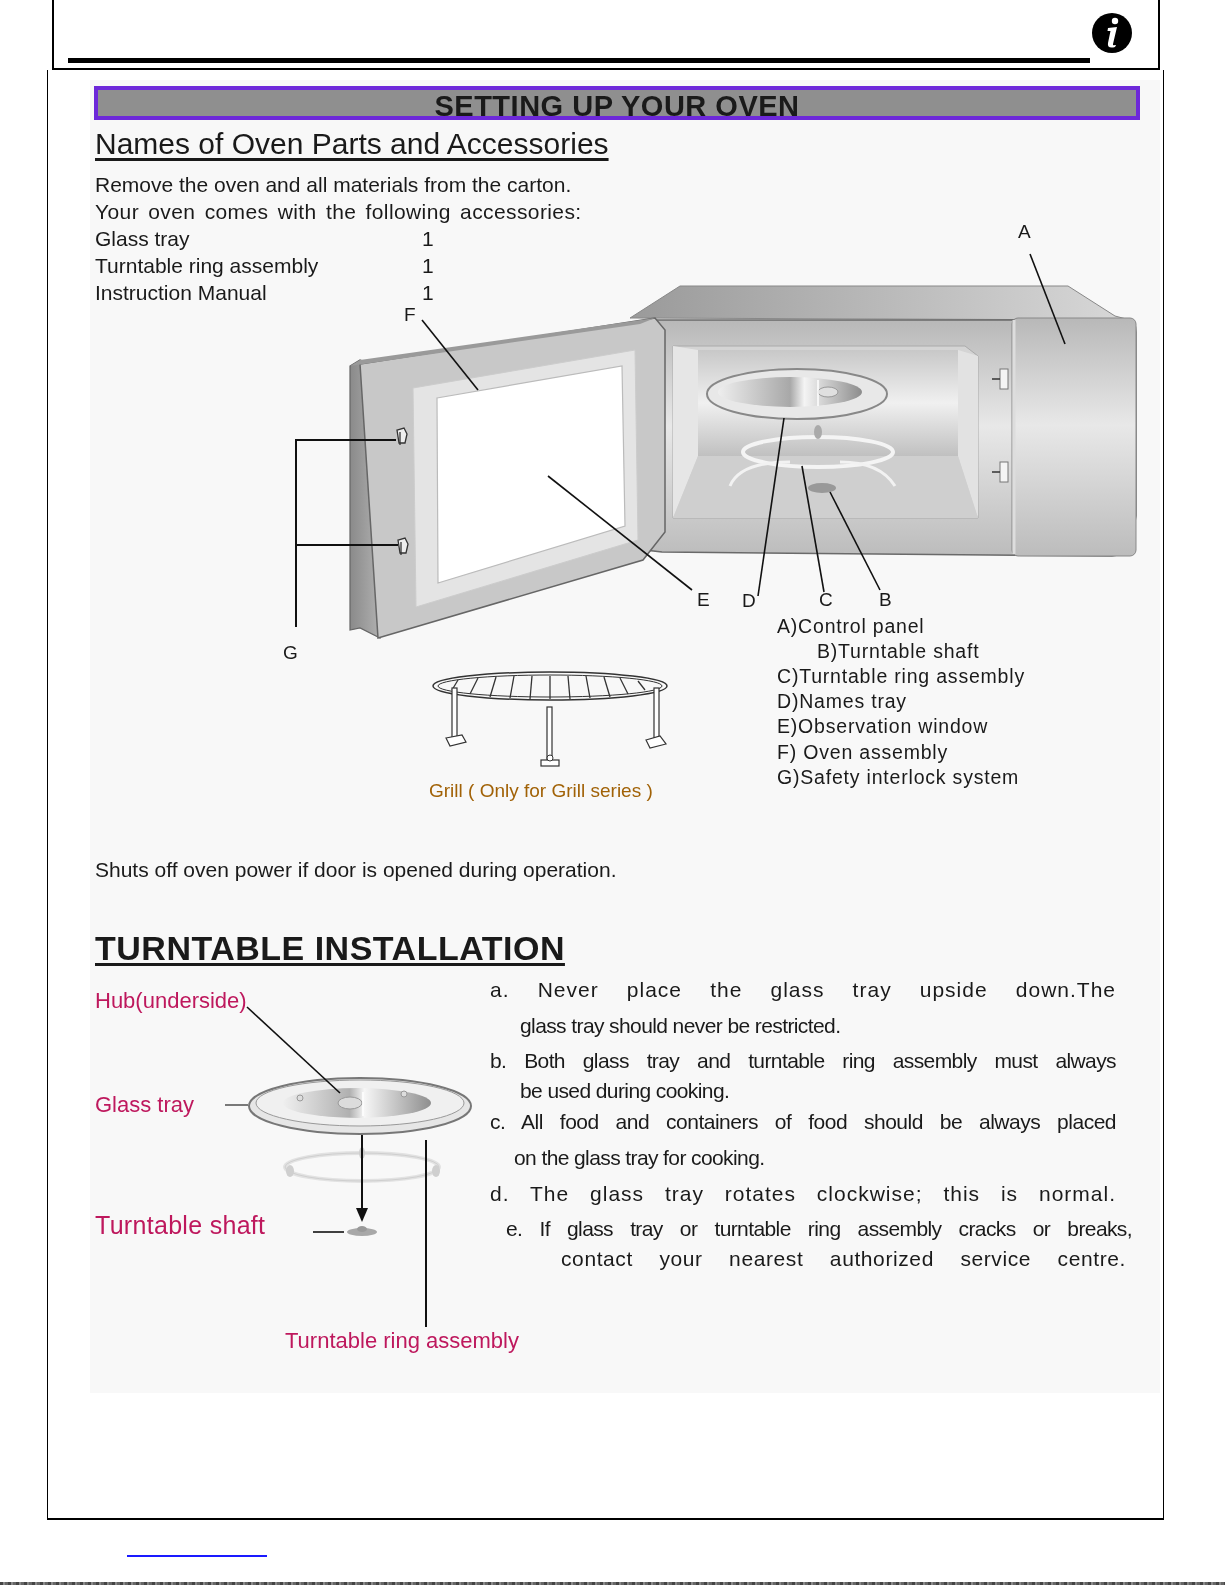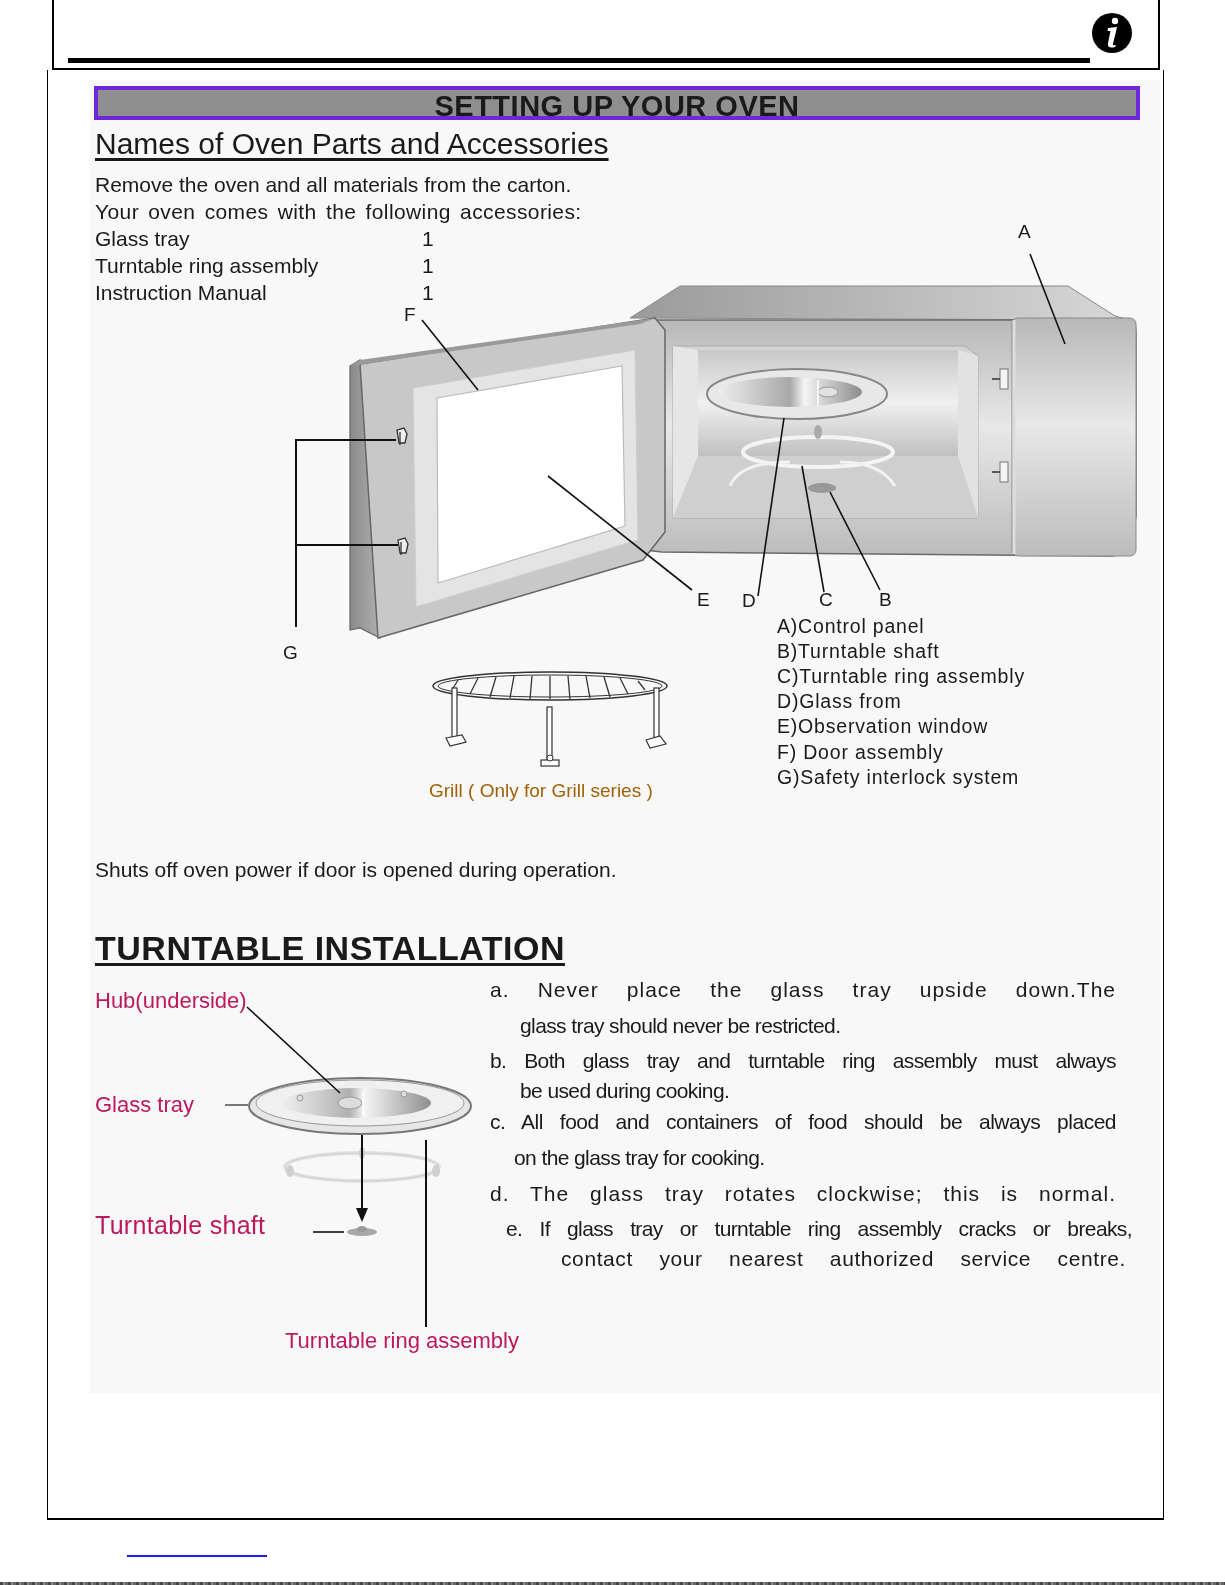--- a/index.html
+++ b/index.html
@@ -162,25 +162,25 @@
 
 <div class="abs callout" style="left:1018px;top:222px;">A</div>
 <div class="abs callout" style="left:404px;top:305px;">F</div>
 <div class="abs callout" style="left:697px;top:590px;">E</div>
 <div class="abs callout" style="left:742px;top:591px;">D</div>
 <div class="abs callout" style="left:819px;top:590px;">C</div>
 <div class="abs callout" style="left:879px;top:590px;">B</div>
 <div class="abs callout" style="left:283px;top:643px;">G</div>
 
 <div class="abs legend-line" style="top:614px;">A)Control panel</div>
-<div class="abs legend-line" style="top:639px;">B)Turntable shaft</div>
+<div class="abs legend-line" style="top:639px;margin-left:40px;">B)Turntable shaft</div>
 <div class="abs legend-line" style="top:664px;">C)Turntable ring assembly</div>
-<div class="abs legend-line" style="top:689px;">D)Glass from</div>
+<div class="abs legend-line" style="top:689px;">D)Names tray</div>
 <div class="abs legend-line" style="top:714px;">E)Observation window</div>
-<div class="abs legend-line" style="top:740px;">F) Door assembly</div>
+<div class="abs legend-line" style="top:740px;">F) Oven assembly</div>
 <div class="abs legend-line" style="top:765px;">G)Safety interlock system</div>
 
 <div id="grill-caption" class="abs">Grill ( Only for Grill series )</div>
 <div id="interlock-note" class="abs">Shuts off oven power if door is opened during operation.</div>
 
 <div id="turntable-heading" class="abs">TURNTABLE INSTALLATION</div>
 
 <svg class="abs" style="left:0;top:960px;" width="600" height="420">
   <defs>
     <linearGradient id="tray2" x1="0" y1="0" x2="1" y2="0">

